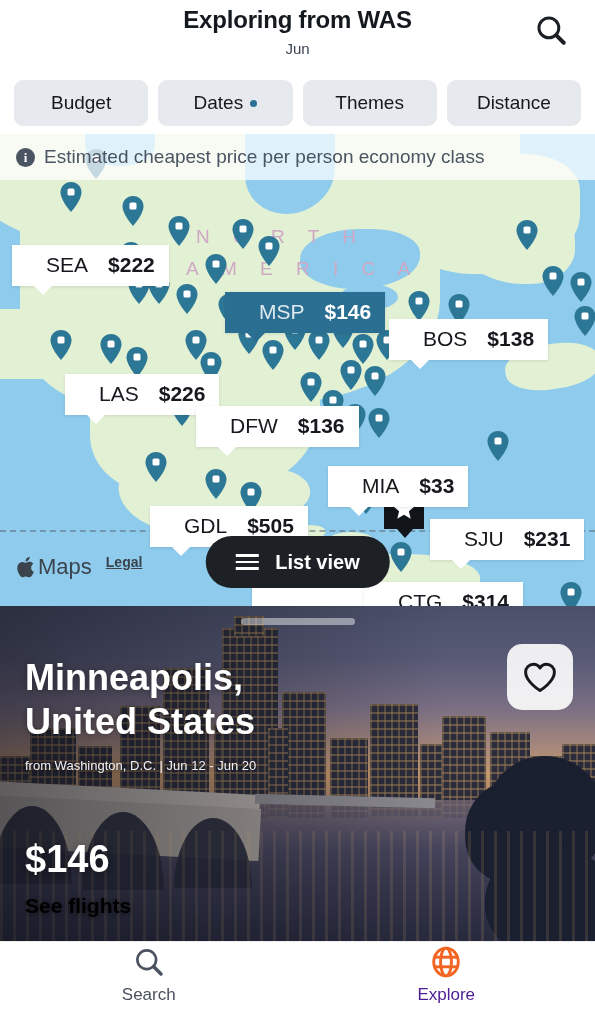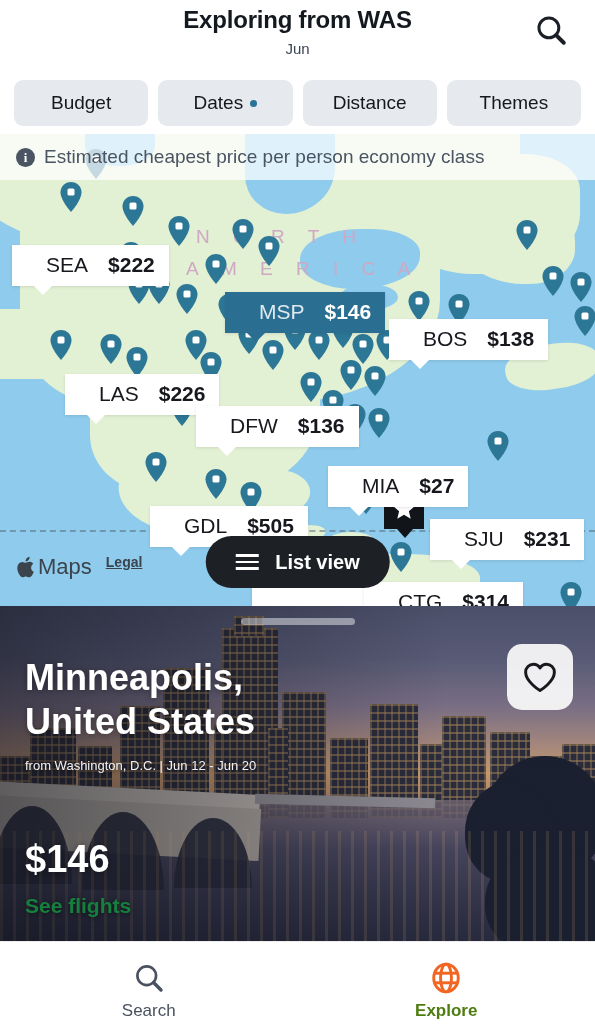--- a/index.html
+++ b/index.html
@@ -194,36 +194,36 @@
   .dest-meta {
     position: absolute; left: 25px; top: 152px; z-index: 12;
     color: #f2f2f4; font-size: 13px; text-shadow: 0 1px 5px rgba(0,0,0,0.5);
   }
   .dest-price {
     position: absolute; left: 25px; top: 232px; z-index: 12;
     color: #fff; font-size: 38px; font-weight: bold; text-shadow: 0 1px 6px rgba(0,0,0,0.4);
   }
   .dest-cta {
     position: absolute; left: 25px; top: 288px; z-index: 12;
-    color: #15803d; font-size: 21px; font-weight: bold; text-shadow: 0 1px 5px rgba(0,0,0,0.45);
+    color: #000000; font-size: 21px; font-weight: bold; text-shadow: 0 1px 5px rgba(0,0,0,0.45);
     cursor: pointer;
   }
 
   
   .tabbar {
     position: absolute; bottom: 0; left: 0; width: 595px; height: 83px;
-    background: #fff; display: flex; align-items: flex-start; padding-top: 20px;
+    background: #fff; display: flex; align-items: flex-start; padding-top: 4px;
     border-top: 1px solid #ececec;
   }
   .tab {
     flex: 1 1 0; display: flex; flex-direction: column; align-items: center; gap: 7px;
     cursor: pointer;
   }
   .tab .lbl { font-size: 17px; color: #49525e; }
-  .tab.active .lbl { color: #4d7c0f; font-weight: bold; }
+  .tab.active .lbl { color: #4c1d95; }
 </style>
 </head>
 <body>
 
 <div class="app">
 
   <div class="header">
     <div class="header-title">Exploring from WAS</div>
     <div class="header-sub">Jun</div>
     <div class="search-icon-btn">
@@ -236,24 +236,24 @@
 
   <div class="chips">
     <button class="chip">
       <span>Budget</span>
     </button>
     <button class="chip">
       <span>Dates</span>
       <span class="chip-dot"></span>
     </button>
     <button class="chip">
-      <span>Distance</span>
+      <span>Themes</span>
     </button>
     <button class="chip">
-      <span>Themes</span>
+      <span>Distance</span>
     </button>
   </div>
 
   <div class="map">
     <div class="map-canvas">
 
       <div class="landmass" style="left:-40px; top:-10px; width:560px; height:150px; border-radius:0 0 45% 55%/0 0 60% 70%;"></div>
       <div class="landmass" style="left:20px; top:40px; width:420px; height:230px; border-radius:14% 30% 40% 20%/20% 25% 45% 35%;"></div>
       <div class="landmass" style="left:400px; top:20px; width:180px; height:120px; border-radius:40% 30% 50% 40%;"></div>
       <div class="landmass" style="left:455px; top:60px; width:120px; height:90px; border-radius:45% 55% 40% 60%;"></div>
@@ -581,21 +581,21 @@
     <div class="plabel" style="left:389px; top:185px;">
       <span class="code">BOS</span><span class="price">$138</span>
     </div>
     <div class="plabel" style="left:65px; top:240px;">
       <span class="code">LAS</span><span class="price">$226</span>
     </div>
     <div class="plabel" style="left:196px; top:272px;">
       <span class="code">DFW</span><span class="price">$136</span>
     </div>
     <div class="plabel" style="left:328px; top:332px;">
-      <span class="code">MIA</span><span class="price">$27</span>
+      <span class="code">MIA</span><span class="price">$33</span>
     </div>
     <div class="plabel" style="left:150px; top:372px; z-index:26;">
       <span class="code">GDL</span><span class="price">$505</span>
     </div>
     <div class="plabel" style="left:430px; top:385px;">
       <span class="code">SJU</span><span class="price">$231</span>
     </div>
     <div class="plabel" style="left:364px; top:448px; z-index:26;">
       <span class="code">CTG</span><span class="price">$314</span>
     </div>

